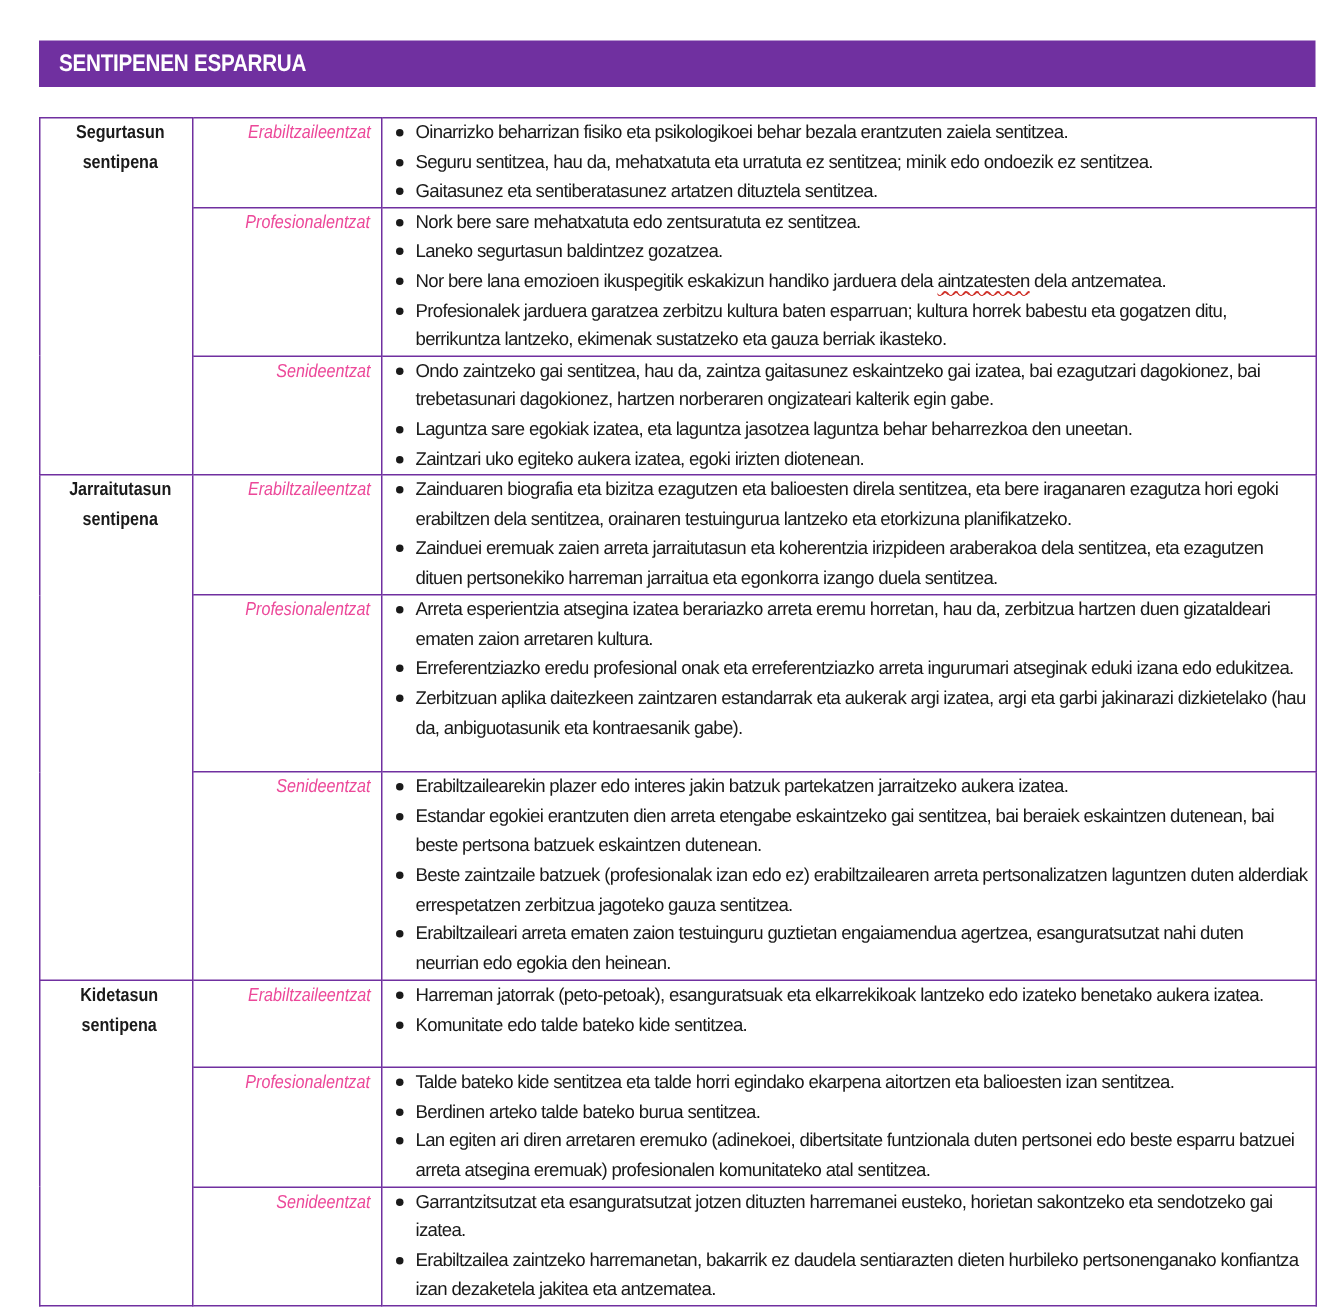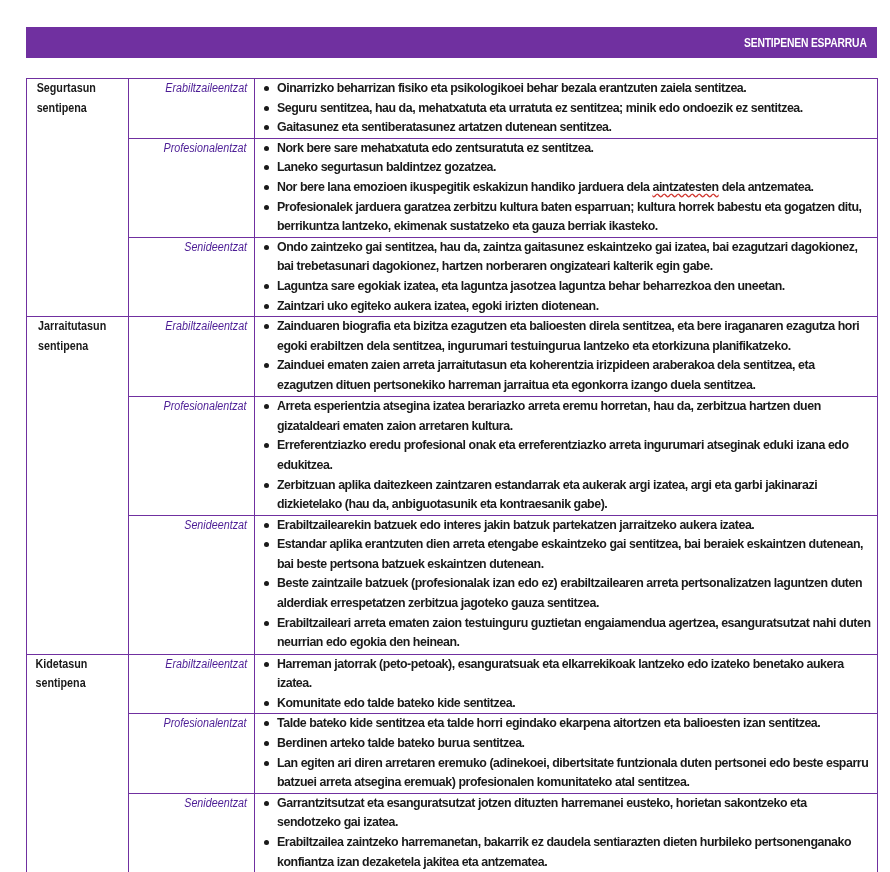--- a/index.html
+++ b/index.html
@@ -1,39 +1,39 @@
 <!DOCTYPE html>
 <html><head>
 <meta charset="utf-8">
 <style>
   html, body { margin: 0; padding: 0; background: #ffffff; }
   body { width: 890px; height: 872px; position: relative; overflow: hidden;
          font-family: "Liberation Sans Narrow", "Liberation Sans", sans-serif; color: #1a1a1a; }
   .title-bar {
     position: absolute; left: 26px; top: 27px; width: 851px; height: 31px;
     background: #7030a0; color: #ffffff;
-    display: flex; align-items: center; justify-content: flex-end;
-    font-size: 12px; font-weight: bold; letter-spacing: -0.2px;
+    display: flex; align-items: center; justify-content: flex-start;
+    font-size: 16px; font-weight: bold; letter-spacing: -0.2px;
     transform-origin: center;
   }
   .title-bar span { display: inline-block; transform: scaleX(0.86); }
   table.grid {
     position: absolute; left: 26px; top: 78px; width: 851px;
     border-collapse: collapse; table-layout: fixed;
     font-size: 12.5px; line-height: 19.6px;
   }
   table.grid td { border: 1px solid #7030a0; vertical-align: top; padding: 0; }
   col.c1 { width: 102px; } col.c2 { width: 126px; } col.c3 { width: 623px; }
-  td.area { text-align: left; font-weight: bold; padding: 0 5px 0 0 !important; border-bottom: 1px solid #7030a0; }
+  td.area { text-align: center; font-weight: bold; padding: 0 5px 0 0 !important; border-bottom: 1px solid #7030a0; }
   td.area .inner { display: inline-block; transform: scaleX(0.86); transform-origin: right top; }
-  td.target { text-align: right; font-style: italic; padding-right: 7px !important; color: #4c1d95; }
+  td.target { text-align: right; font-style: italic; padding-right: 7px !important; color: #ec4899; }
   td.target .inner { display: inline-block; transform: scaleX(0.86); transform-origin: right top; white-space: nowrap; }
   td.items { padding: 0 4px 0 7px !important; }
   ul.bullets { list-style: none; margin: 0; padding: 0; }
-  ul.bullets li { position: relative; padding-left: 15px; font-weight: bold; }
+  ul.bullets li { position: relative; padding-left: 15px; }
   ul.bullets li::before {
     content: ""; position: absolute; left: 2px; top: 7px;
     width: 5px; height: 5px; border-radius: 50%; background: #1a1a1a;
   }
   .narrow { display: inline; letter-spacing: -0.45px; font-size: 12.4px; }
   .spell { text-decoration: underline wavy #d0342c; text-underline-offset: 2px; }
 </style>
 </head>
 <body>
 
@@ -51,21 +51,21 @@
 
     <tr style="height:59px">
       <td class="area" rowspan="3">
         <span class="inner"><span>Segurtasun</span><br><span>sentipena</span></span>
       </td>
       <td class="target"><span class="inner">Erabiltzaileentzat</span></td>
       <td class="items">
         <ul class="bullets">
           <li><span class="narrow">Oinarrizko beharrizan fisiko eta psikologikoei behar bezala erantzuten zaiela sentitzea.</span></li>
           <li><span class="narrow">Seguru sentitzea, hau da, mehatxatuta eta urratuta ez sentitzea; minik edo ondoezik ez sentitzea.</span></li>
-          <li><span class="narrow">Gaitasunez eta sentiberatasunez artatzen dutenean sentitzea.</span></li>
+          <li><span class="narrow">Gaitasunez eta sentiberatasunez artatzen dituztela sentitzea.</span></li>
         </ul>
       </td>
     </tr>
     <tr style="height:97px">
       <td class="target"><span class="inner">Profesionalentzat</span></td>
       <td class="items">
         <ul class="bullets">
           <li><span class="narrow">Nork bere sare mehatxatuta edo zentsuratuta ez sentitzea.</span></li>
           <li><span class="narrow">Laneko segurtasun baldintzez gozatzea.</span></li>
           <li><span class="narrow">Nor bere lana emozioen ikuspegitik eskakizun handiko jarduera dela <span class="spell">aintzatesten</span> dela antzematea.</span></li>
@@ -84,41 +84,41 @@
       </td>
     </tr>
 
     <tr style="height:80px">
       <td class="area" rowspan="3">
         <span class="inner"><span>Jarraitutasun</span><br><span>sentipena</span></span>
       </td>
       <td class="target"><span class="inner">Erabiltzaileentzat</span></td>
       <td class="items">
         <ul class="bullets">
-          <li><span class="narrow">Zainduaren biografia eta bizitza ezagutzen eta balioesten direla sentitzea, eta bere iraganaren ezagutza hori egoki erabiltzen dela sentitzea, ingurumari testuingurua lantzeko eta etorkizuna planifikatzeko.</span></li>
-          <li><span class="narrow">Zainduei ematen zaien arreta jarraitutasun eta koherentzia irizpideen araberakoa dela sentitzea, eta ezagutzen dituen pertsonekiko harreman jarraitua eta egonkorra izango duela sentitzea.</span></li>
+          <li><span class="narrow">Zainduaren biografia eta bizitza ezagutzen eta balioesten direla sentitzea, eta bere iraganaren ezagutza hori egoki erabiltzen dela sentitzea, orainaren testuingurua lantzeko eta etorkizuna planifikatzeko.</span></li>
+          <li><span class="narrow">Zainduei eremuak zaien arreta jarraitutasun eta koherentzia irizpideen araberakoa dela sentitzea, eta ezagutzen dituen pertsonekiko harreman jarraitua eta egonkorra izango duela sentitzea.</span></li>
         </ul>
       </td>
     </tr>
     <tr style="height:118px">
       <td class="target"><span class="inner">Profesionalentzat</span></td>
       <td class="items">
         <ul class="bullets">
           <li><span class="narrow">Arreta esperientzia atsegina izatea berariazko arreta eremu horretan, hau da, zerbitzua hartzen duen gizataldeari ematen zaion arretaren kultura.</span></li>
           <li><span class="narrow">Erreferentziazko eredu profesional onak eta erreferentziazko arreta ingurumari atseginak eduki izana edo edukitzea.</span></li>
           <li><span class="narrow">Zerbitzuan aplika daitezkeen zaintzaren estandarrak eta aukerak argi izatea, argi eta garbi jakinarazi dizkietelako (hau da, anbiguotasunik eta kontraesanik gabe).</span></li>
         </ul>
       </td>
     </tr>
     <tr style="height:139px">
       <td class="target"><span class="inner">Senideentzat</span></td>
       <td class="items">
         <ul class="bullets">
-          <li><span class="narrow">Erabiltzailearekin batzuek edo interes jakin batzuk partekatzen jarraitzeko aukera izatea.</span></li>
-          <li><span class="narrow">Estandar aplika erantzuten dien arreta etengabe eskaintzeko gai sentitzea, bai beraiek eskaintzen dutenean, bai beste pertsona batzuek eskaintzen dutenean.</span></li>
+          <li><span class="narrow">Erabiltzailearekin plazer edo interes jakin batzuk partekatzen jarraitzeko aukera izatea.</span></li>
+          <li><span class="narrow">Estandar egokiei erantzuten dien arreta etengabe eskaintzeko gai sentitzea, bai beraiek eskaintzen dutenean, bai beste pertsona batzuek eskaintzen dutenean.</span></li>
           <li><span class="narrow">Beste zaintzaile batzuek (profesionalak izan edo ez) erabiltzailearen arreta pertsonalizatzen laguntzen duten alderdiak errespetatzen zerbitzua jagoteko gauza sentitzea.</span></li>
           <li><span class="narrow">Erabiltzaileari arreta ematen zaion testuinguru guztietan engaiamendua agertzea, esanguratsutzat nahi duten neurrian edo egokia den heinean.</span></li>
         </ul>
       </td>
     </tr>
 
     <tr style="height:58px">
       <td class="area" rowspan="3">
         <span class="inner"><span>Kidetasun</span><br><span>sentipena</span></span>
       </td>

